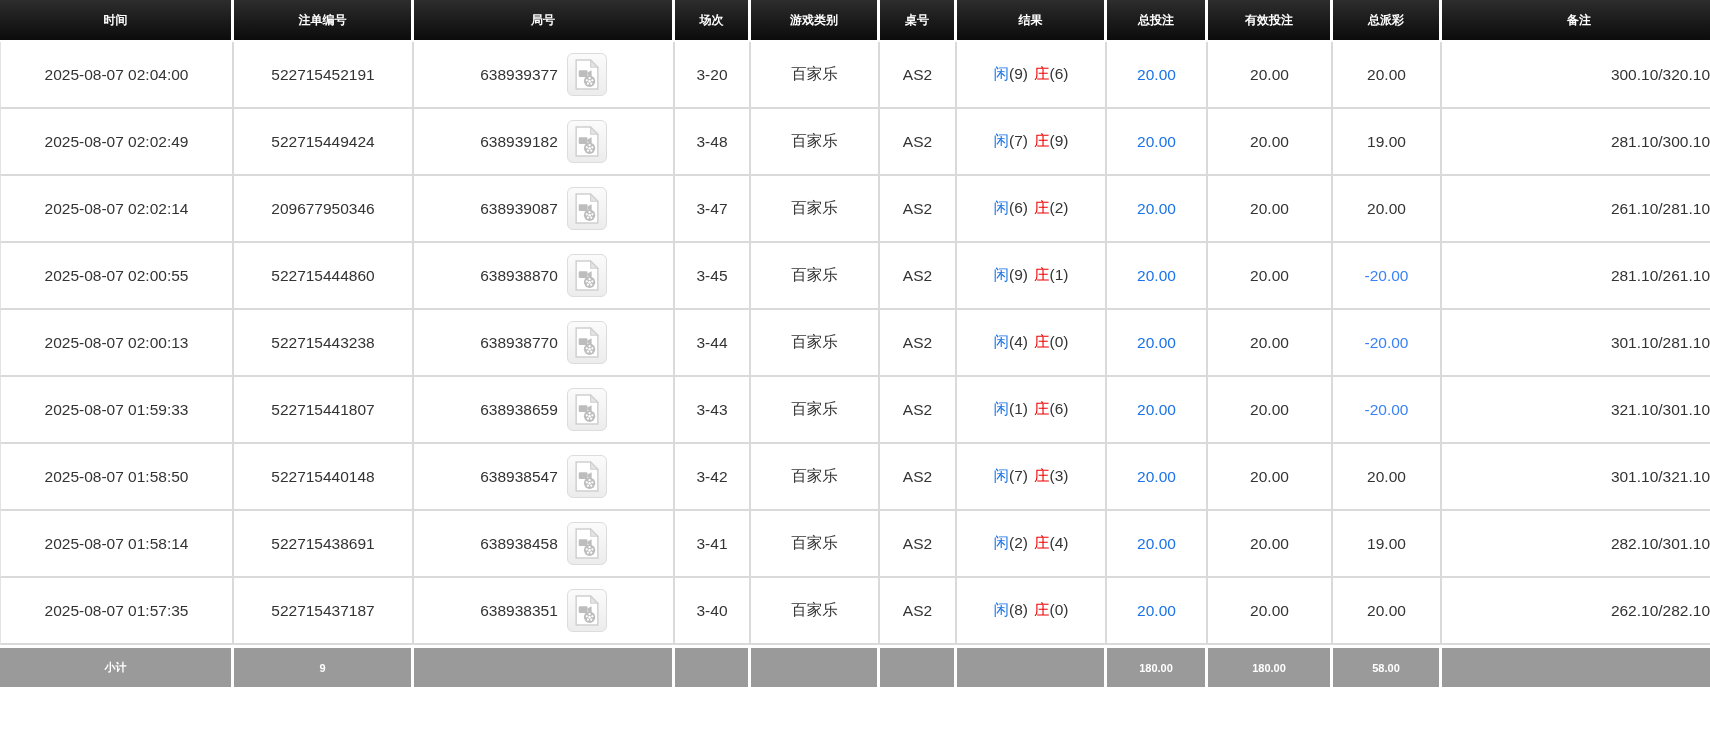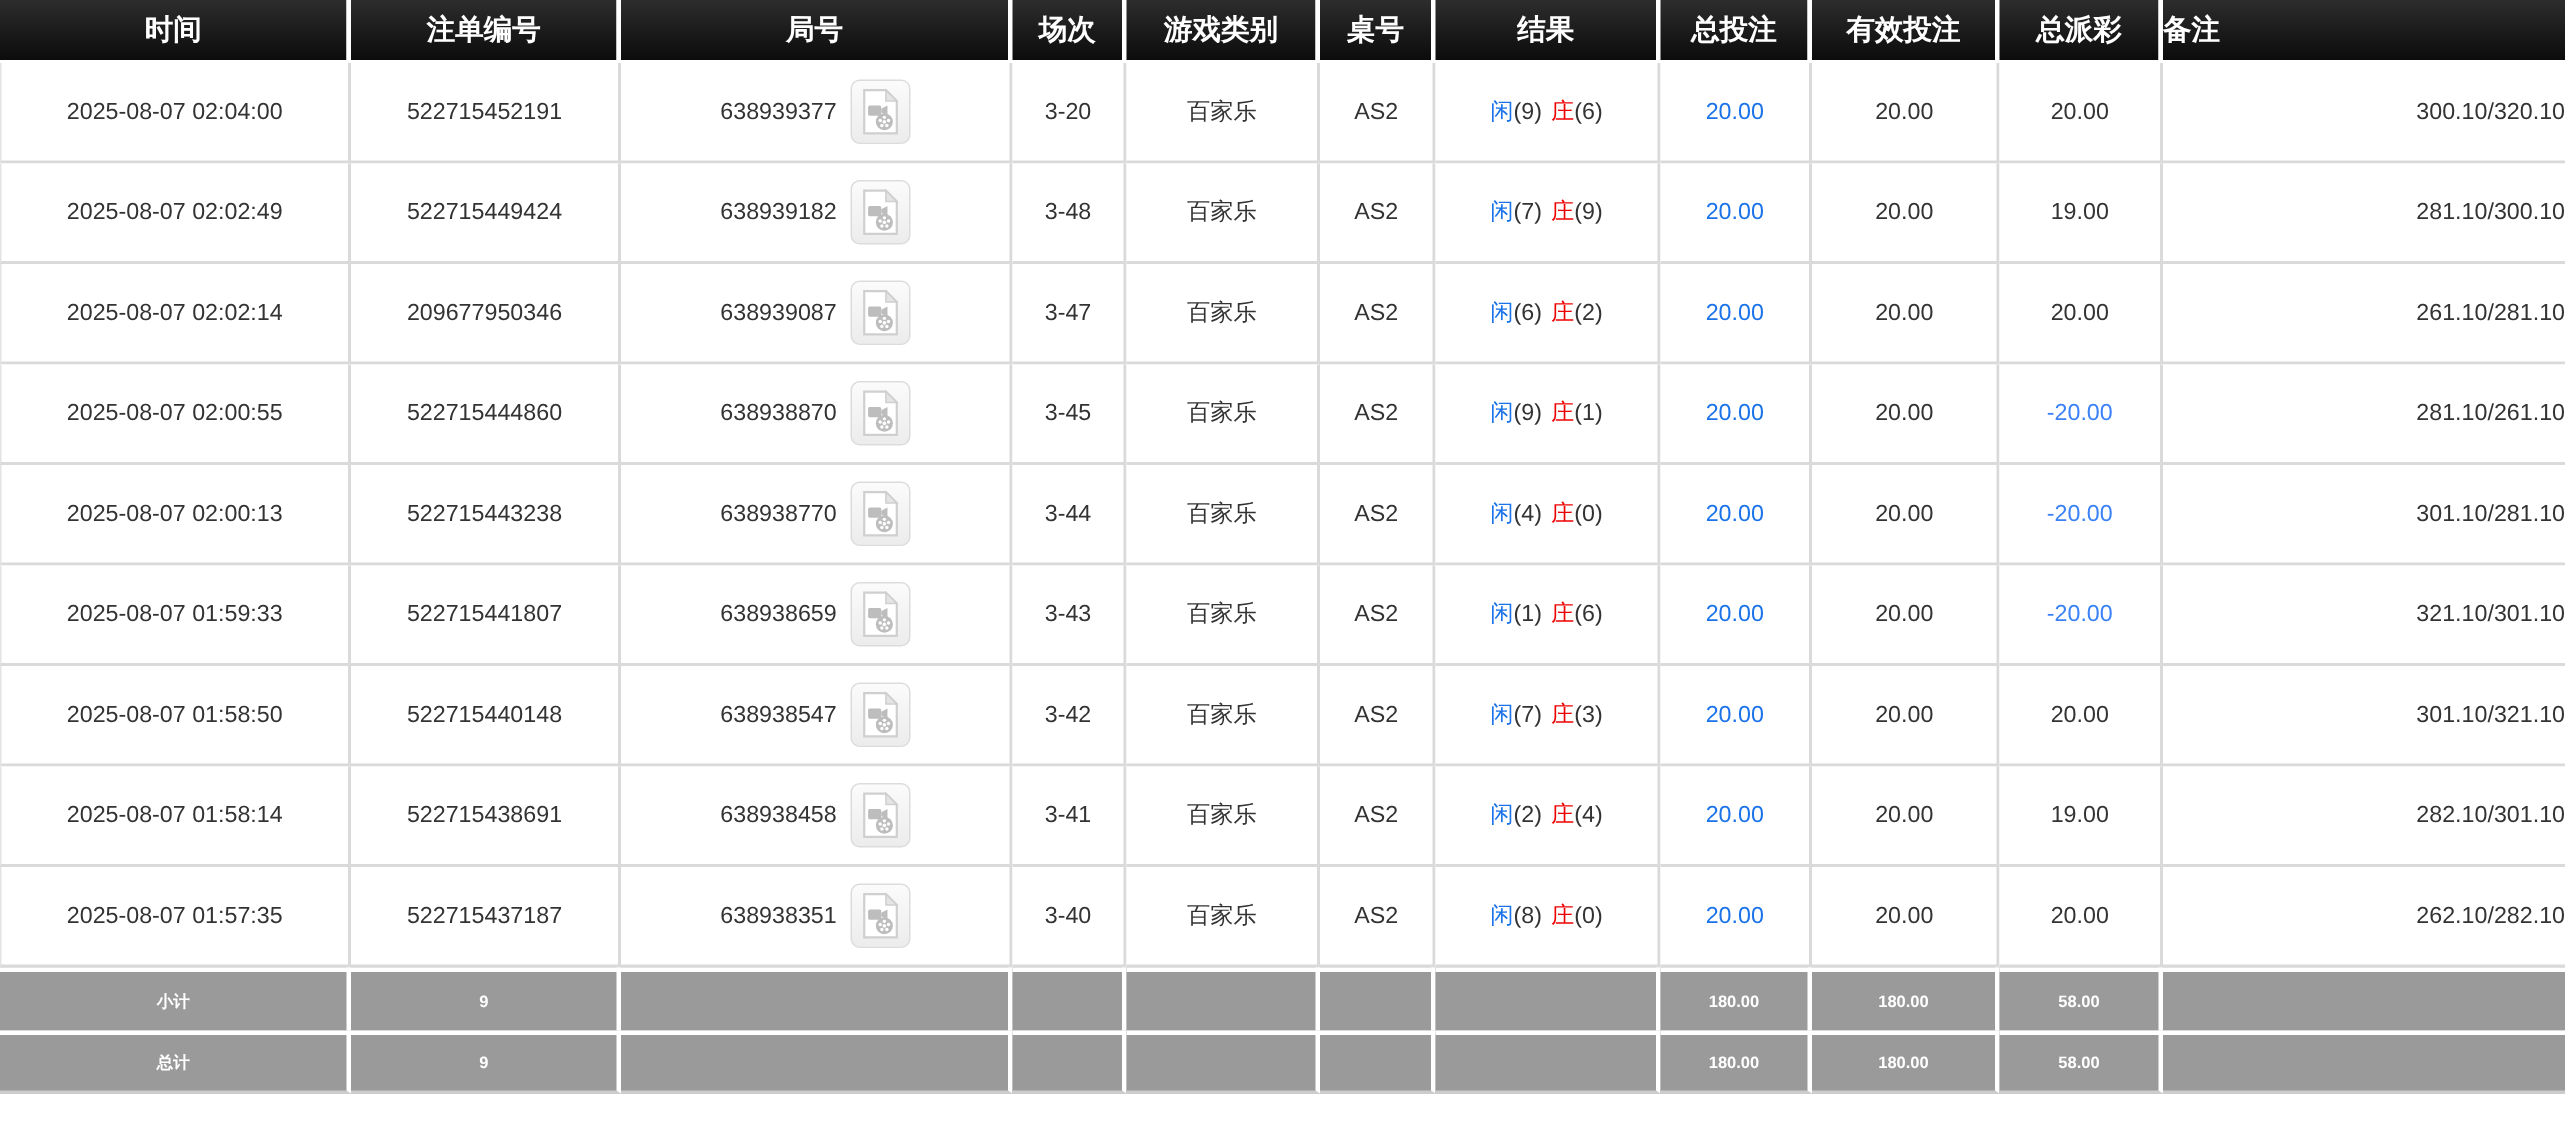--- a/index.html
+++ b/index.html
@@ -13,29 +13,29 @@
     width: 1710px;
     border-collapse: separate;
     border-spacing: 0;
     table-layout: fixed;
   }
   
   thead th {
     height: 42px;
     background: linear-gradient(180deg, #2d2d2d 0%, #1a1a1a 55%, #0c0c0c 100%);
     color: #ffffff;
-    font-size: 19px;
+    font-size: 12px;
     font-weight: bold;
     text-align: center;
     vertical-align: middle;
     border-right: 3px solid #ffffff;
     border-bottom: 2px solid #ffffff;
     padding: 0;
   }
-  thead th:last-child { border-right: none; text-align: left; padding-right: 89px; }
+  thead th:last-child { border-right: none; text-align: right; padding-right: 119px; }
   
   tbody td {
     height: 67px;
     background: #ffffff;
     color: #333333;
     font-size: 15.5px;
     text-align: center;
     vertical-align: middle;
     border-right: 2px solid #dadada;
     border-bottom: 2px solid #dadada;
@@ -429,27 +429,14 @@
       <td></td>
         <td></td>
       <td></td>
         <td></td>
       <td></td>
       <td>180.00</td>
       <td>180.00</td>
       <td>58.00</td>
       <td></td>
     </tr>
-    <tr class="grand">
-      <td>总计</td>
-      <td>9</td>
-      <td></td>
-        <td></td>
-      <td></td>
-        <td></td>
-      <td></td>
-      <td>180.00</td>
-      <td>180.00</td>
-      <td>58.00</td>
-      <td></td>
-    </tr>
   </tfoot>
 </table>
 
 </body></html>

